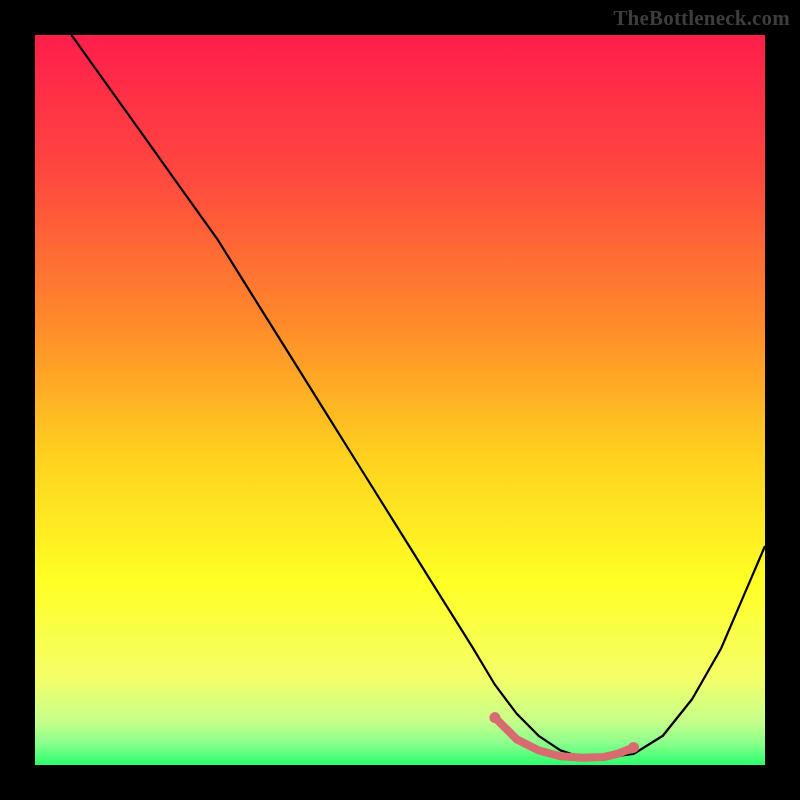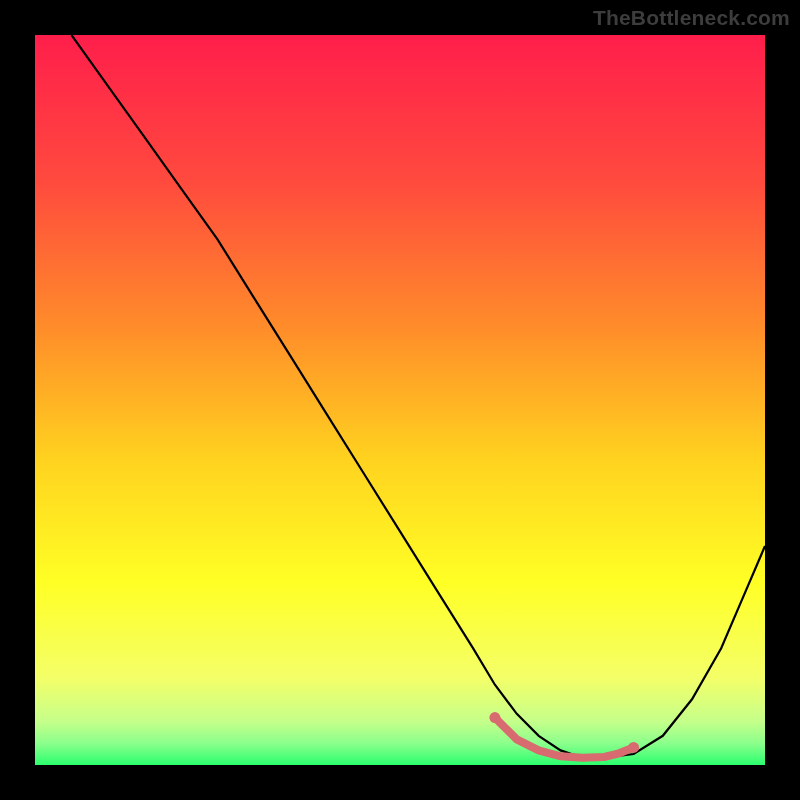--- a/index.html
+++ b/index.html
@@ -9,20 +9,21 @@
     height: 800px;
     background: #000;
     font-family: Arial, Helvetica, sans-serif;
     overflow: hidden;
   }
   .frame {
     position: absolute;
     left: 0; top: 0;
     width: 800px; height: 660px;
     background: #000;
+    font-family: Liberation Serif, serif;
   }
   .watermark {
     position: absolute;
     top: 6px;
     right: 10px;
     color: #3d3d3d;
     font-size: 21px;
     font-weight: 600;
     letter-spacing: 0.2px;
     user-select: none;

